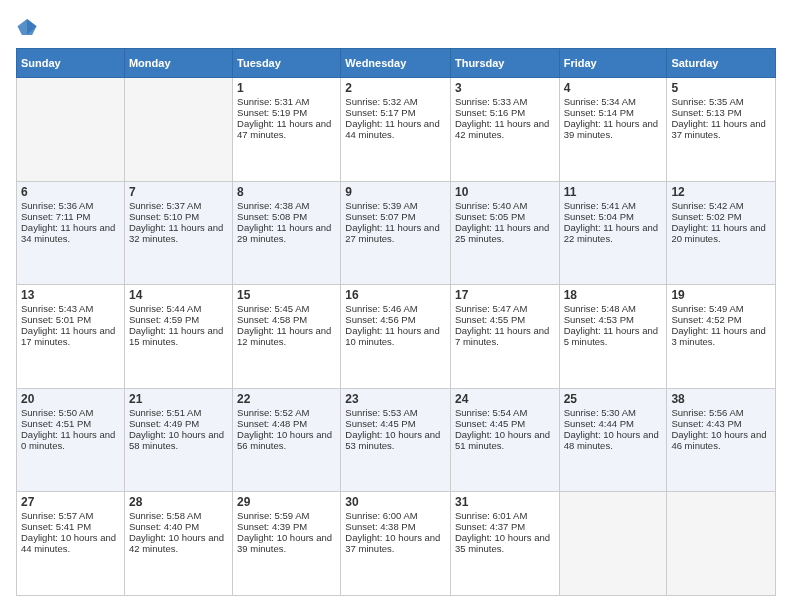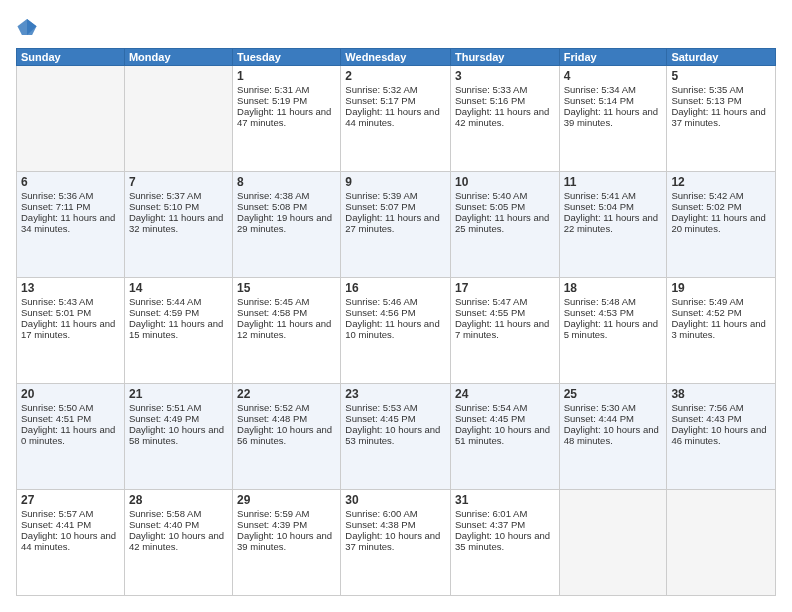--- a/index.html
+++ b/index.html
@@ -64,21 +64,21 @@
     table {
       width: 100%;
       border-collapse: collapse;
       flex: 1;
     }
     thead tr th {
       background: #3a7bbf;
       color: #fff;
       font-size: 11px;
       font-weight: bold;
-      padding: 2px 4px;
+      padding: 8px 4px;
       text-align: left;
       border: 1px solid #2e6aa8;
     }
     tbody tr td {
       border: 1px solid #ccc;
       vertical-align: top;
       padding: 3px 4px;
       font-size: 9.5px;
       color: #333;
       width: 113px;
@@ -135,21 +135,21 @@
           <td class="empty"></td>
           <td><span class="day-num">1</span><span>Sunrise: 5:31 AM</span><br><span>Sunset: 5:19 PM</span><br><span>Daylight: 11 hours and 47 minutes.</span></td>
           <td><span class="day-num">2</span><span>Sunrise: 5:32 AM</span><br><span>Sunset: 5:17 PM</span><br><span>Daylight: 11 hours and 44 minutes.</span></td>
           <td><span class="day-num">3</span><span>Sunrise: 5:33 AM</span><br><span>Sunset: 5:16 PM</span><br><span>Daylight: 11 hours and 42 minutes.</span></td>
           <td><span class="day-num">4</span><span>Sunrise: 5:34 AM</span><br><span>Sunset: 5:14 PM</span><br><span>Daylight: 11 hours and 39 minutes.</span></td>
           <td><span class="day-num">5</span><span>Sunrise: 5:35 AM</span><br><span>Sunset: 5:13 PM</span><br><span>Daylight: 11 hours and 37 minutes.</span></td>
         </tr>
         <tr>
           <td><span class="day-num">6</span><span>Sunrise: 5:36 AM</span><br><span>Sunset: 7:11 PM</span><br><span>Daylight: 11 hours and 34 minutes.</span></td>
           <td><span class="day-num">7</span><span>Sunrise: 5:37 AM</span><br><span>Sunset: 5:10 PM</span><br><span>Daylight: 11 hours and 32 minutes.</span></td>
-          <td><span class="day-num">8</span><span>Sunrise: 4:38 AM</span><br><span>Sunset: 5:08 PM</span><br><span>Daylight: 19 hours and 29 minutes.</span></td>
+          <td><span class="day-num">8</span><span>Sunrise: 4:38 AM</span><br><span>Sunset: 5:08 PM</span><br><span>Daylight: 11 hours and 29 minutes.</span></td>
           <td><span class="day-num">9</span><span>Sunrise: 5:39 AM</span><br><span>Sunset: 5:07 PM</span><br><span>Daylight: 11 hours and 27 minutes.</span></td>
           <td><span class="day-num">10</span><span>Sunrise: 5:40 AM</span><br><span>Sunset: 5:05 PM</span><br><span>Daylight: 11 hours and 25 minutes.</span></td>
           <td><span class="day-num">11</span><span>Sunrise: 5:41 AM</span><br><span>Sunset: 5:04 PM</span><br><span>Daylight: 11 hours and 22 minutes.</span></td>
           <td><span class="day-num">12</span><span>Sunrise: 5:42 AM</span><br><span>Sunset: 5:02 PM</span><br><span>Daylight: 11 hours and 20 minutes.</span></td>
         </tr>
         <tr>
           <td><span class="day-num">13</span><span>Sunrise: 5:43 AM</span><br><span>Sunset: 5:01 PM</span><br><span>Daylight: 11 hours and 17 minutes.</span></td>
           <td><span class="day-num">14</span><span>Sunrise: 5:44 AM</span><br><span>Sunset: 4:59 PM</span><br><span>Daylight: 11 hours and 15 minutes.</span></td>
           <td><span class="day-num">15</span><span>Sunrise: 5:45 AM</span><br><span>Sunset: 4:58 PM</span><br><span>Daylight: 11 hours and 12 minutes.</span></td>
           <td><span class="day-num">16</span><span>Sunrise: 5:46 AM</span><br><span>Sunset: 4:56 PM</span><br><span>Daylight: 11 hours and 10 minutes.</span></td>
@@ -157,24 +157,24 @@
           <td><span class="day-num">18</span><span>Sunrise: 5:48 AM</span><br><span>Sunset: 4:53 PM</span><br><span>Daylight: 11 hours and 5 minutes.</span></td>
           <td><span class="day-num">19</span><span>Sunrise: 5:49 AM</span><br><span>Sunset: 4:52 PM</span><br><span>Daylight: 11 hours and 3 minutes.</span></td>
         </tr>
         <tr>
           <td><span class="day-num">20</span><span>Sunrise: 5:50 AM</span><br><span>Sunset: 4:51 PM</span><br><span>Daylight: 11 hours and 0 minutes.</span></td>
           <td><span class="day-num">21</span><span>Sunrise: 5:51 AM</span><br><span>Sunset: 4:49 PM</span><br><span>Daylight: 10 hours and 58 minutes.</span></td>
           <td><span class="day-num">22</span><span>Sunrise: 5:52 AM</span><br><span>Sunset: 4:48 PM</span><br><span>Daylight: 10 hours and 56 minutes.</span></td>
           <td><span class="day-num">23</span><span>Sunrise: 5:53 AM</span><br><span>Sunset: 4:45 PM</span><br><span>Daylight: 10 hours and 53 minutes.</span></td>
           <td><span class="day-num">24</span><span>Sunrise: 5:54 AM</span><br><span>Sunset: 4:45 PM</span><br><span>Daylight: 10 hours and 51 minutes.</span></td>
           <td><span class="day-num">25</span><span>Sunrise: 5:30 AM</span><br><span>Sunset: 4:44 PM</span><br><span>Daylight: 10 hours and 48 minutes.</span></td>
-          <td><span class="day-num">38</span><span>Sunrise: 7:56 AM</span><br><span>Sunset: 4:43 PM</span><br><span>Daylight: 10 hours and 46 minutes.</span></td>
+          <td><span class="day-num">38</span><span>Sunrise: 5:56 AM</span><br><span>Sunset: 4:43 PM</span><br><span>Daylight: 10 hours and 46 minutes.</span></td>
         </tr>
         <tr>
-          <td><span class="day-num">27</span><span>Sunrise: 5:57 AM</span><br><span>Sunset: 4:41 PM</span><br><span>Daylight: 10 hours and 44 minutes.</span></td>
+          <td><span class="day-num">27</span><span>Sunrise: 5:57 AM</span><br><span>Sunset: 5:41 PM</span><br><span>Daylight: 10 hours and 44 minutes.</span></td>
           <td><span class="day-num">28</span><span>Sunrise: 5:58 AM</span><br><span>Sunset: 4:40 PM</span><br><span>Daylight: 10 hours and 42 minutes.</span></td>
           <td><span class="day-num">29</span><span>Sunrise: 5:59 AM</span><br><span>Sunset: 4:39 PM</span><br><span>Daylight: 10 hours and 39 minutes.</span></td>
           <td><span class="day-num">30</span><span>Sunrise: 6:00 AM</span><br><span>Sunset: 4:38 PM</span><br><span>Daylight: 10 hours and 37 minutes.</span></td>
           <td><span class="day-num">31</span><span>Sunrise: 6:01 AM</span><br><span>Sunset: 4:37 PM</span><br><span>Daylight: 10 hours and 35 minutes.</span></td>
           <td class="empty"></td>
           <td class="empty"></td>
         </tr>
       </tbody>
   </table>
 </div>

